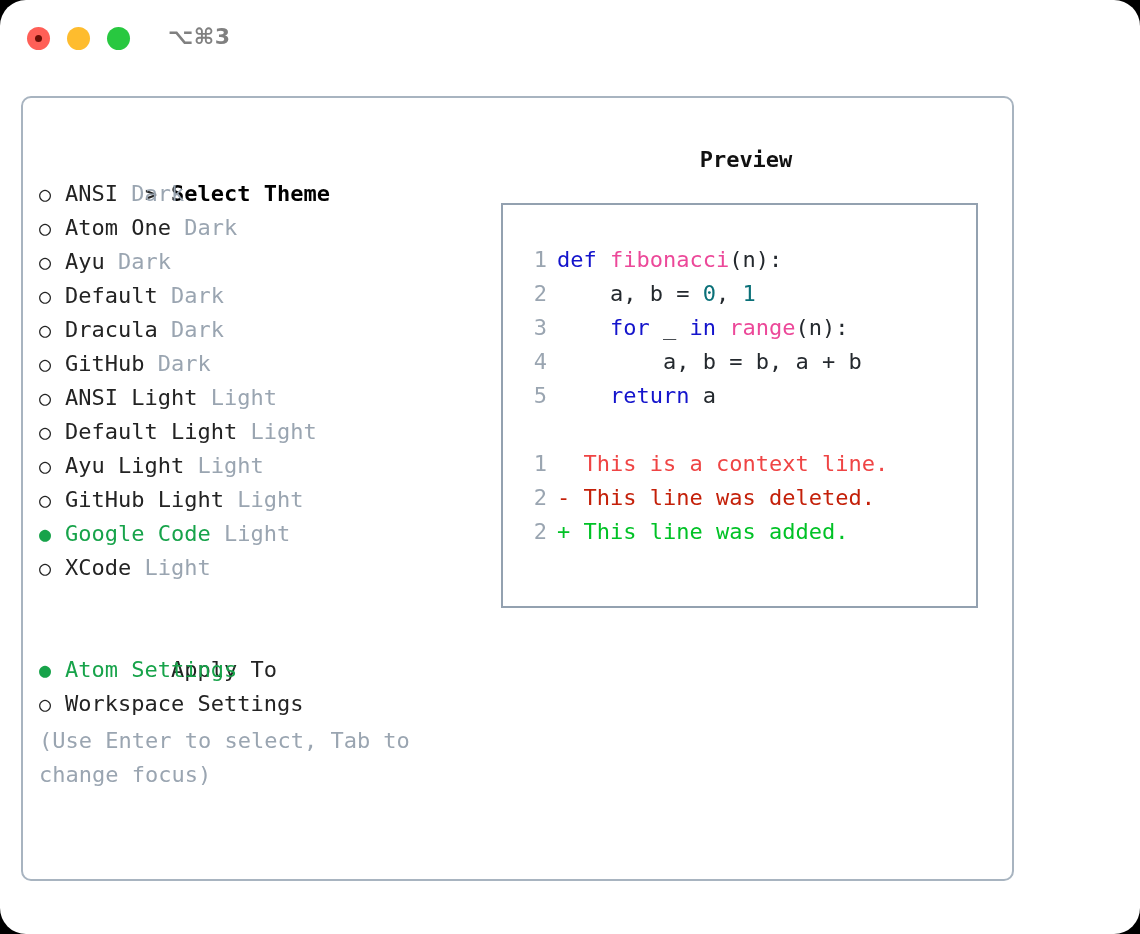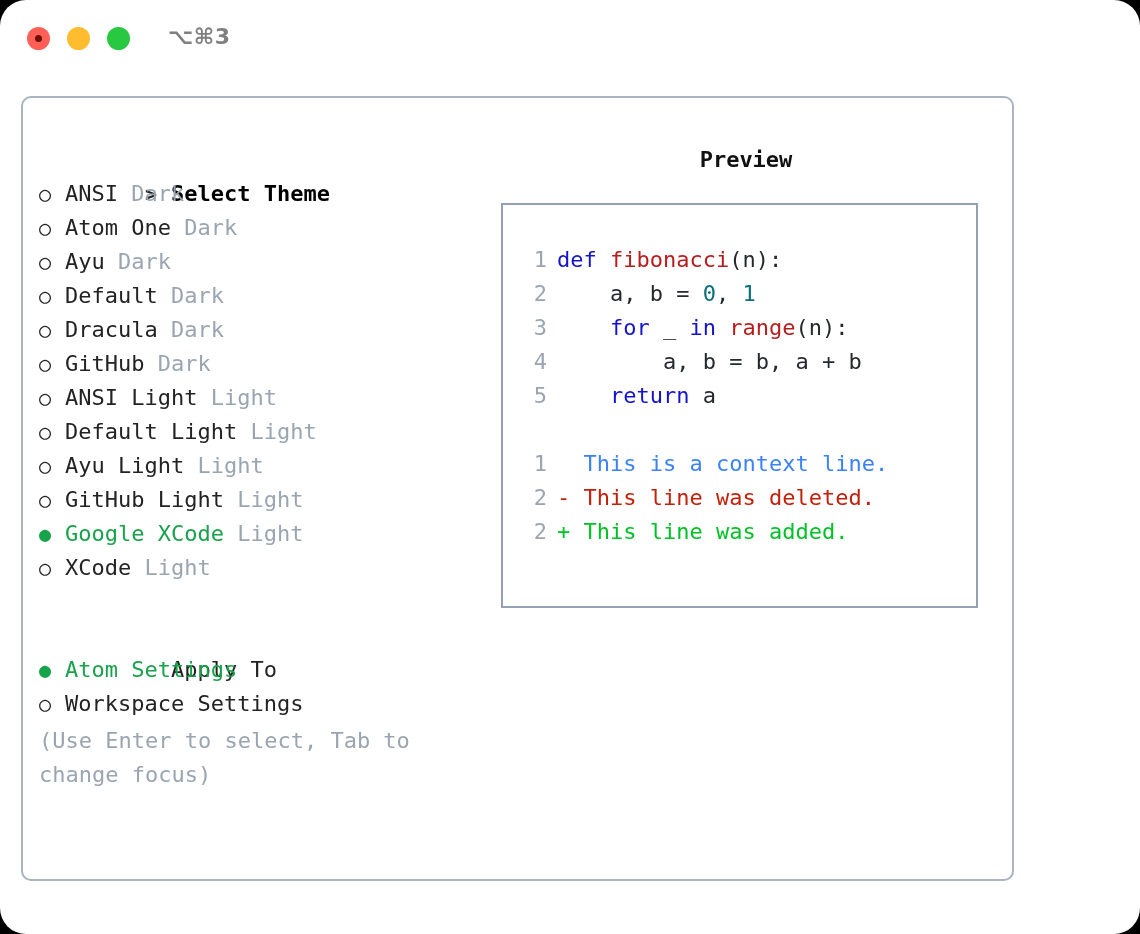--- a/index.html
+++ b/index.html
@@ -164,26 +164,26 @@
     width: 28px;
     text-align: right;
     color: #9aa5b1;
   }
   .code-text {
     display: inline-block;
     margin-left: 10px;
     color: #24292e;
   }
   .kw  { color: #1414cc; }
-  .fn  { color: #b91c1c; }
+  .fn  { color: #ec4899; }
   .num { color: #0a7078; }
   .pl  { color: #24292e; }
 
   .code-line.spacer { height: 34px; }
-  .diff-context .code-text { color: #3b82f6; }
+  .diff-context .code-text { color: #ef4444; }
   .diff-del .code-text     { color: #c42009; }
   .diff-add .code-text     { color: #00c226; }
 </style>
 </head>
 <body>
 
 <div id="window">
 
   <div id="titlebar">
     <div class="light red">
@@ -204,21 +204,21 @@
           <div class="row"><span class="marker">○</span><span class="name">ANSI</span><span class="variant"> Dark</span></div>
           <div class="row"><span class="marker">○</span><span class="name">Atom One</span><span class="variant"> Dark</span></div>
           <div class="row"><span class="marker">○</span><span class="name">Ayu</span><span class="variant"> Dark</span></div>
           <div class="row"><span class="marker">○</span><span class="name">Default</span><span class="variant"> Dark</span></div>
           <div class="row"><span class="marker">○</span><span class="name">Dracula</span><span class="variant"> Dark</span></div>
           <div class="row"><span class="marker">○</span><span class="name">GitHub</span><span class="variant"> Dark</span></div>
           <div class="row"><span class="marker">○</span><span class="name">ANSI Light</span><span class="variant"> Light</span></div>
           <div class="row"><span class="marker">○</span><span class="name">Default Light</span><span class="variant"> Light</span></div>
           <div class="row"><span class="marker">○</span><span class="name">Ayu Light</span><span class="variant"> Light</span></div>
           <div class="row"><span class="marker">○</span><span class="name">GitHub Light</span><span class="variant"> Light</span></div>
-          <div class="row selected"><span class="marker bullet-filled">●</span><span class="name">Google XCode</span><span class="variant"> Light</span></div>
+          <div class="row selected"><span class="marker bullet-filled">●</span><span class="name">Google Code</span><span class="variant"> Light</span></div>
           <div class="row"><span class="marker">○</span><span class="name">XCode</span><span class="variant"> Light</span></div>
         </div>
 
       <div class="row spacer">&nbsp;</div>
 
       <div class="row plain-heading">
         <span class="marker">○</span><span>Apply To</span>
       </div>
       <div id="apply-to-list">
           <div class="row selected"><span class="marker bullet-filled">●</span><span class="name">Atom Settings</span></div>

